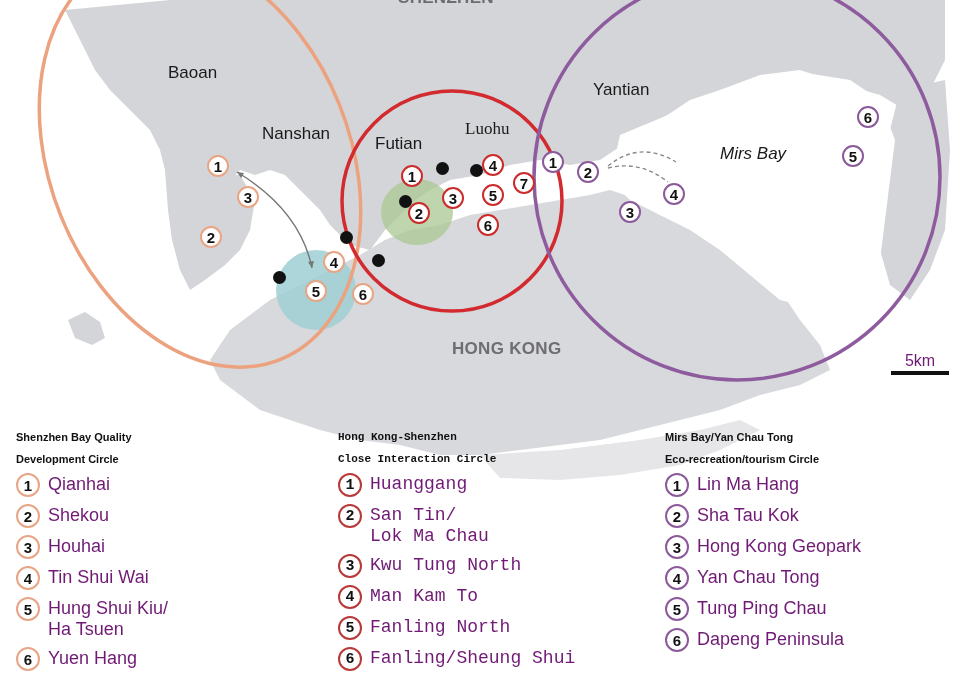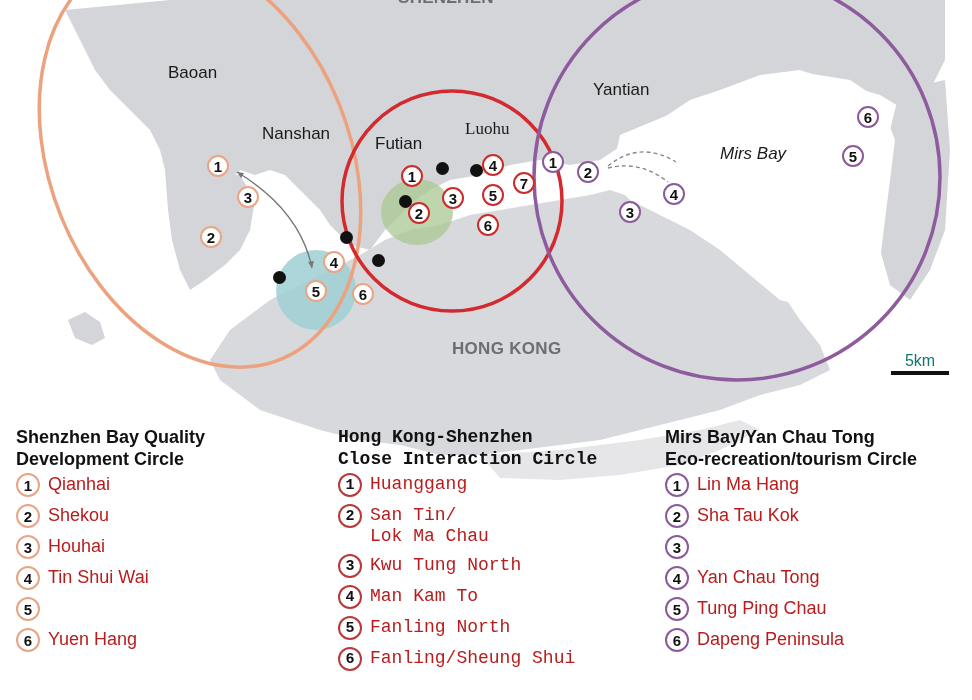--- a/index.html
+++ b/index.html
@@ -6,29 +6,29 @@
   body{width:972px;height:700px;position:relative;overflow:hidden;background:#ffffff;font-family:"Liberation Sans","DejaVu Sans",sans-serif;color:#111;}
   #map{position:absolute;left:0;top:0;width:972px;height:700px;}
   .place{position:absolute;font-size:17px;color:#1a1a1a;white-space:nowrap;}
   .place.italic{font-style:italic;}
   .region{position:absolute;font-size:17px;font-weight:bold;color:#6e6e72;letter-spacing:0.3px;}
   .marker{position:absolute;width:22px;height:22px;border-radius:50%;background:#fff;border:2.5px solid #e8a585;box-sizing:border-box;display:flex;align-items:center;justify-content:center;font-weight:bold;font-size:15px;color:#111;}
   .marker.red{border-color:#cc2b2b;}
   .marker.purple{border-color:#8b5a9a;}
   .dot{position:absolute;width:13px;height:13px;border-radius:50%;background:#111;}
   .scale{position:absolute;left:891px;top:352px;width:58px;}
-  .scale .lbl{font-size:16px;color:#0f766e;text-align:center;display:block;}
+  .scale .lbl{font-size:16px;color:#701a75;text-align:center;display:block;}
   .scale .bar{height:4px;background:#111;margin-top:1px;}
   .legend{position:absolute;top:426px;}
-  .legend h3{margin:0 0 4px 0;font-size:18px;line-height:22px;font-weight:bold;color:#111;}
+  .legend h3{margin:0 0 4px 0;font-size:11px;line-height:22px;font-weight:bold;color:#111;}
   .legend .item{display:flex;align-items:flex-start;margin-bottom:8px;}
   .legend .num{flex:0 0 auto;width:24px;height:24px;border-radius:50%;border:2px solid #e8a585;box-sizing:border-box;display:flex;align-items:center;justify-content:center;font-weight:bold;font-size:15px;margin-right:8px;margin-top:-1px;}
   .legend.red .num{border-color:#b93838;}
   .legend.purple .num{border-color:#8b5a9a;}
-  .legend .txt{font-size:18px;line-height:21px;color:#b91c1c;white-space:pre-line;}
+  .legend .txt{font-size:18px;line-height:21px;color:#701a75;white-space:pre-line;}
 </style>
 </head>
 <body>
 
 <svg id="map" viewBox="0 0 972 700" xmlns="http://www.w3.org/2000/svg">
 
   <path d="M170 0 L945 0 L945 60 L930 90 L940 120 L905 110 L880 95 L845 85 L800 70 L760 75 L720 90 L690 100 L660 120 L630 140 L600 160 L570 165 L540 160 L510 165 L480 175 L450 180 L430 190 L415 200 L400 215 L385 230 L370 250 L350 245 L330 225 L320 210 L300 190 L285 175 L270 170 L255 175 L240 170 L225 185 L210 175 L195 180 L180 175 L165 170 L160 150 L150 130 L130 110 L110 90 L95 70 L85 50 L75 30 L65 10 Z" fill="#d4d5d8"></path>
 
   <path d="M165 170 L240 175 L255 200 L250 230 L240 250 L225 265 L205 280 L190 290 L180 270 L172 240 L168 210 Z" fill="#d4d5d8"></path>
 
@@ -114,20 +114,22 @@
   <div class="item">
       <span class="num">3</span>
       <span class="txt">Houhai</span>
     </div>
   <div class="item">
       <span class="num">4</span>
       <span class="txt">Tin Shui Wai</span>
     </div>
   <div class="item">
       <span class="num">5</span>
+      <span class="txt">Hung Shui Kiu/
+Ha Tsuen</span>
     </div>
   <div class="item">
       <span class="num">6</span>
       <span class="txt">Yuen Hang</span>
     </div>
 </div>
 
 <div class="legend red" style="left:338px;font-family:Liberation Mono, monospace;">
   <h3 style="white-space:pre-line;">Hong Kong-Shenzhen
 Close Interaction Circle</h3>
@@ -164,20 +166,21 @@
   <div class="item">
       <span class="num">1</span>
       <span class="txt">Lin Ma Hang</span>
     </div>
   <div class="item">
       <span class="num">2</span>
       <span class="txt">Sha Tau Kok</span>
     </div>
   <div class="item">
       <span class="num">3</span>
+      <span class="txt">Hong Kong Geopark</span>
     </div>
   <div class="item">
       <span class="num">4</span>
       <span class="txt">Yan Chau Tong</span>
     </div>
   <div class="item">
       <span class="num">5</span>
       <span class="txt">Tung Ping Chau</span>
     </div>
   <div class="item">

